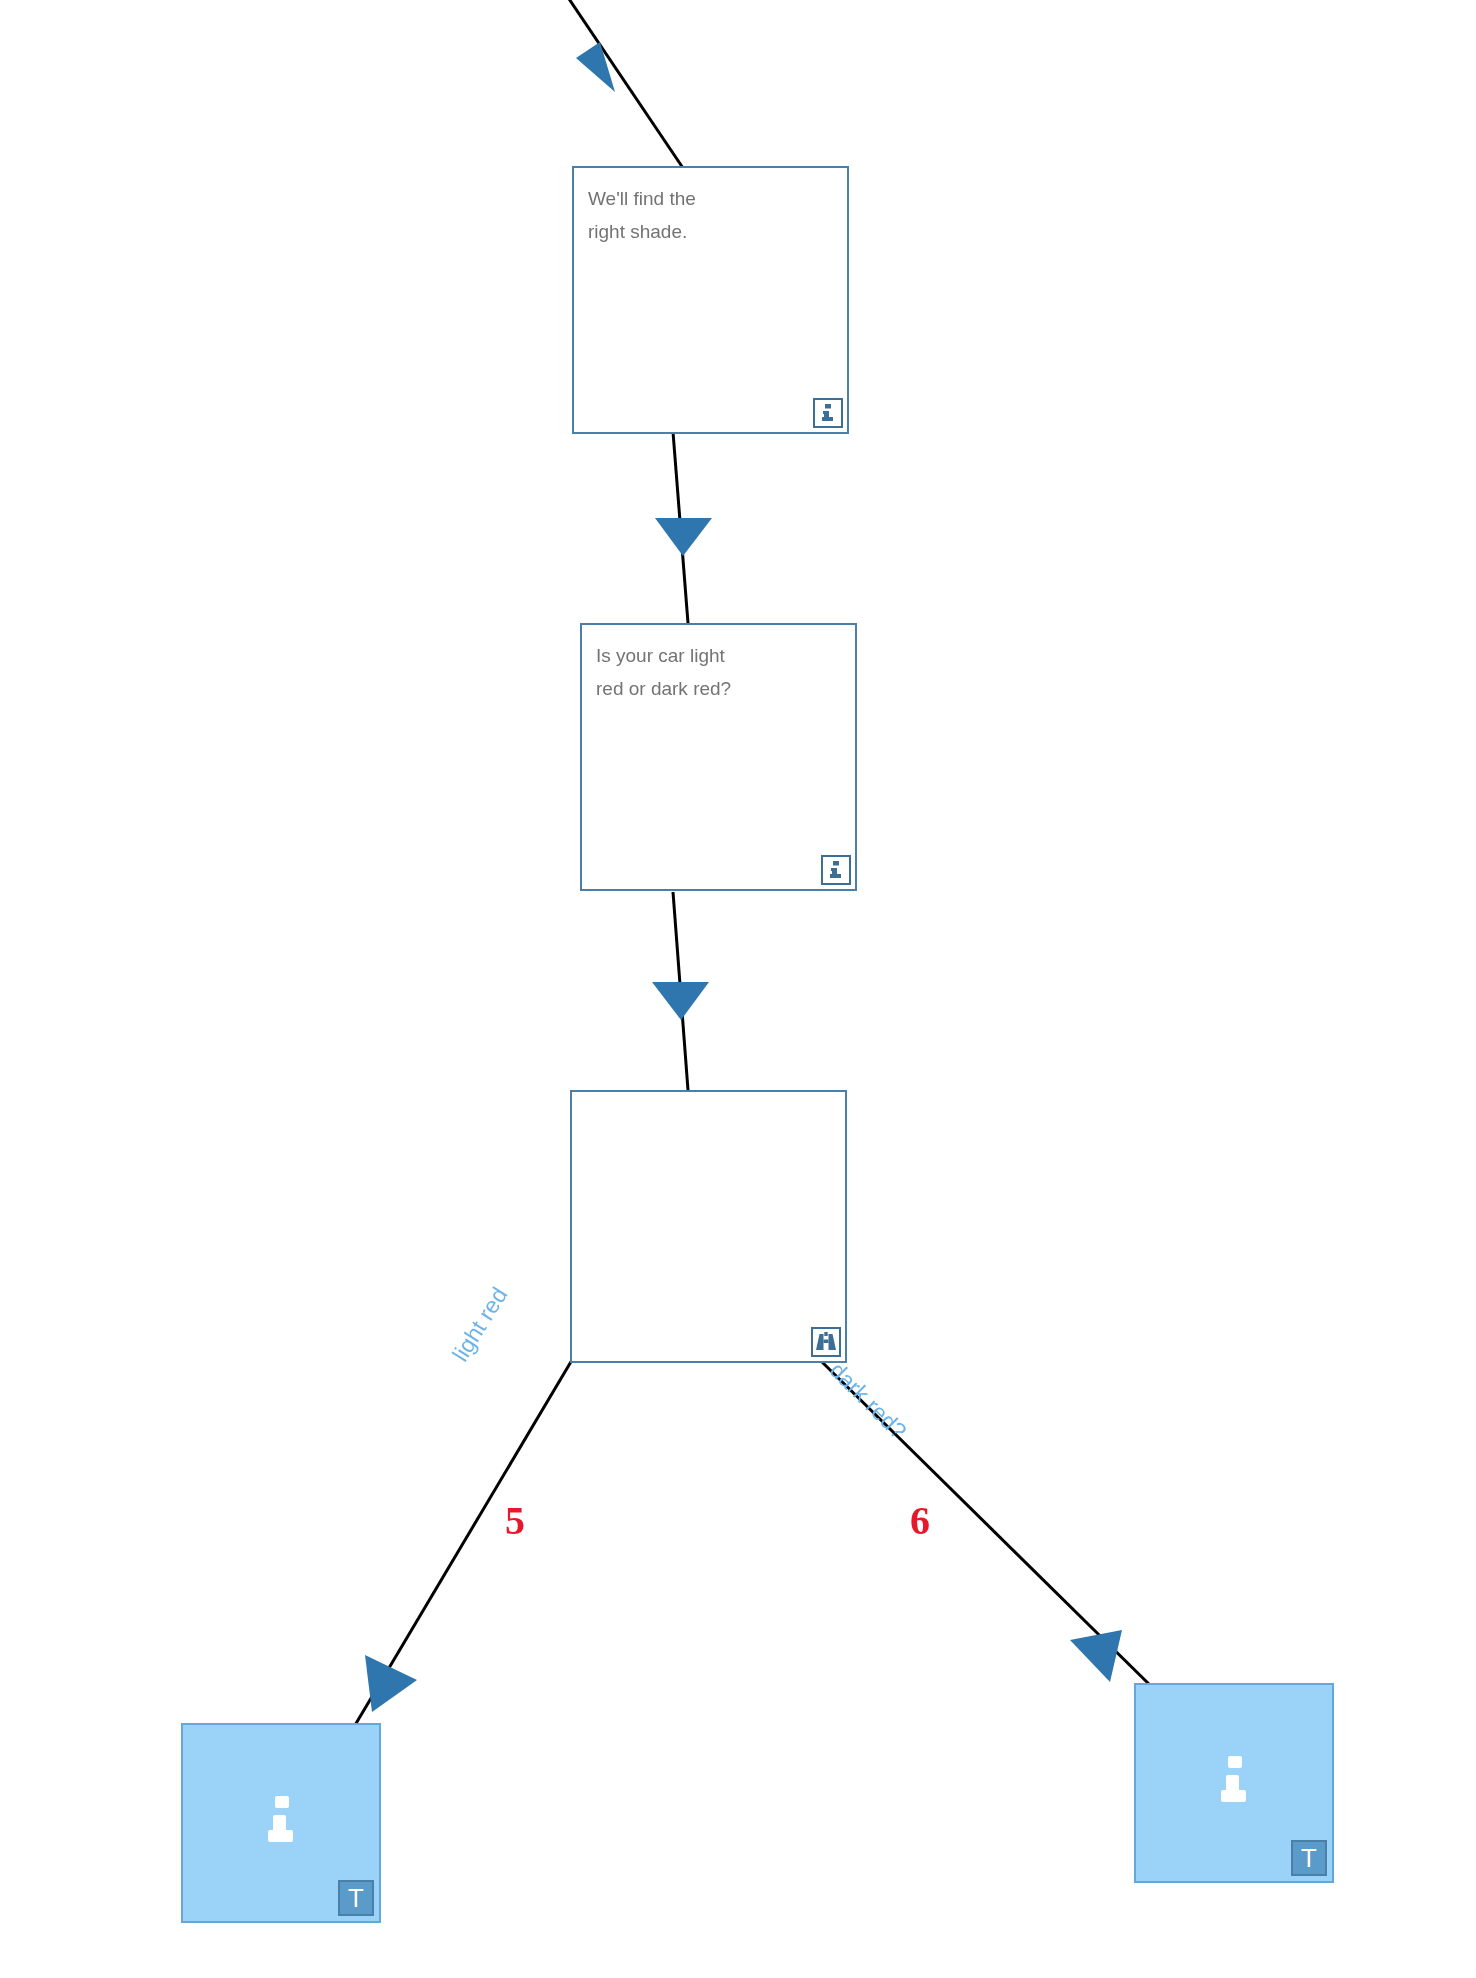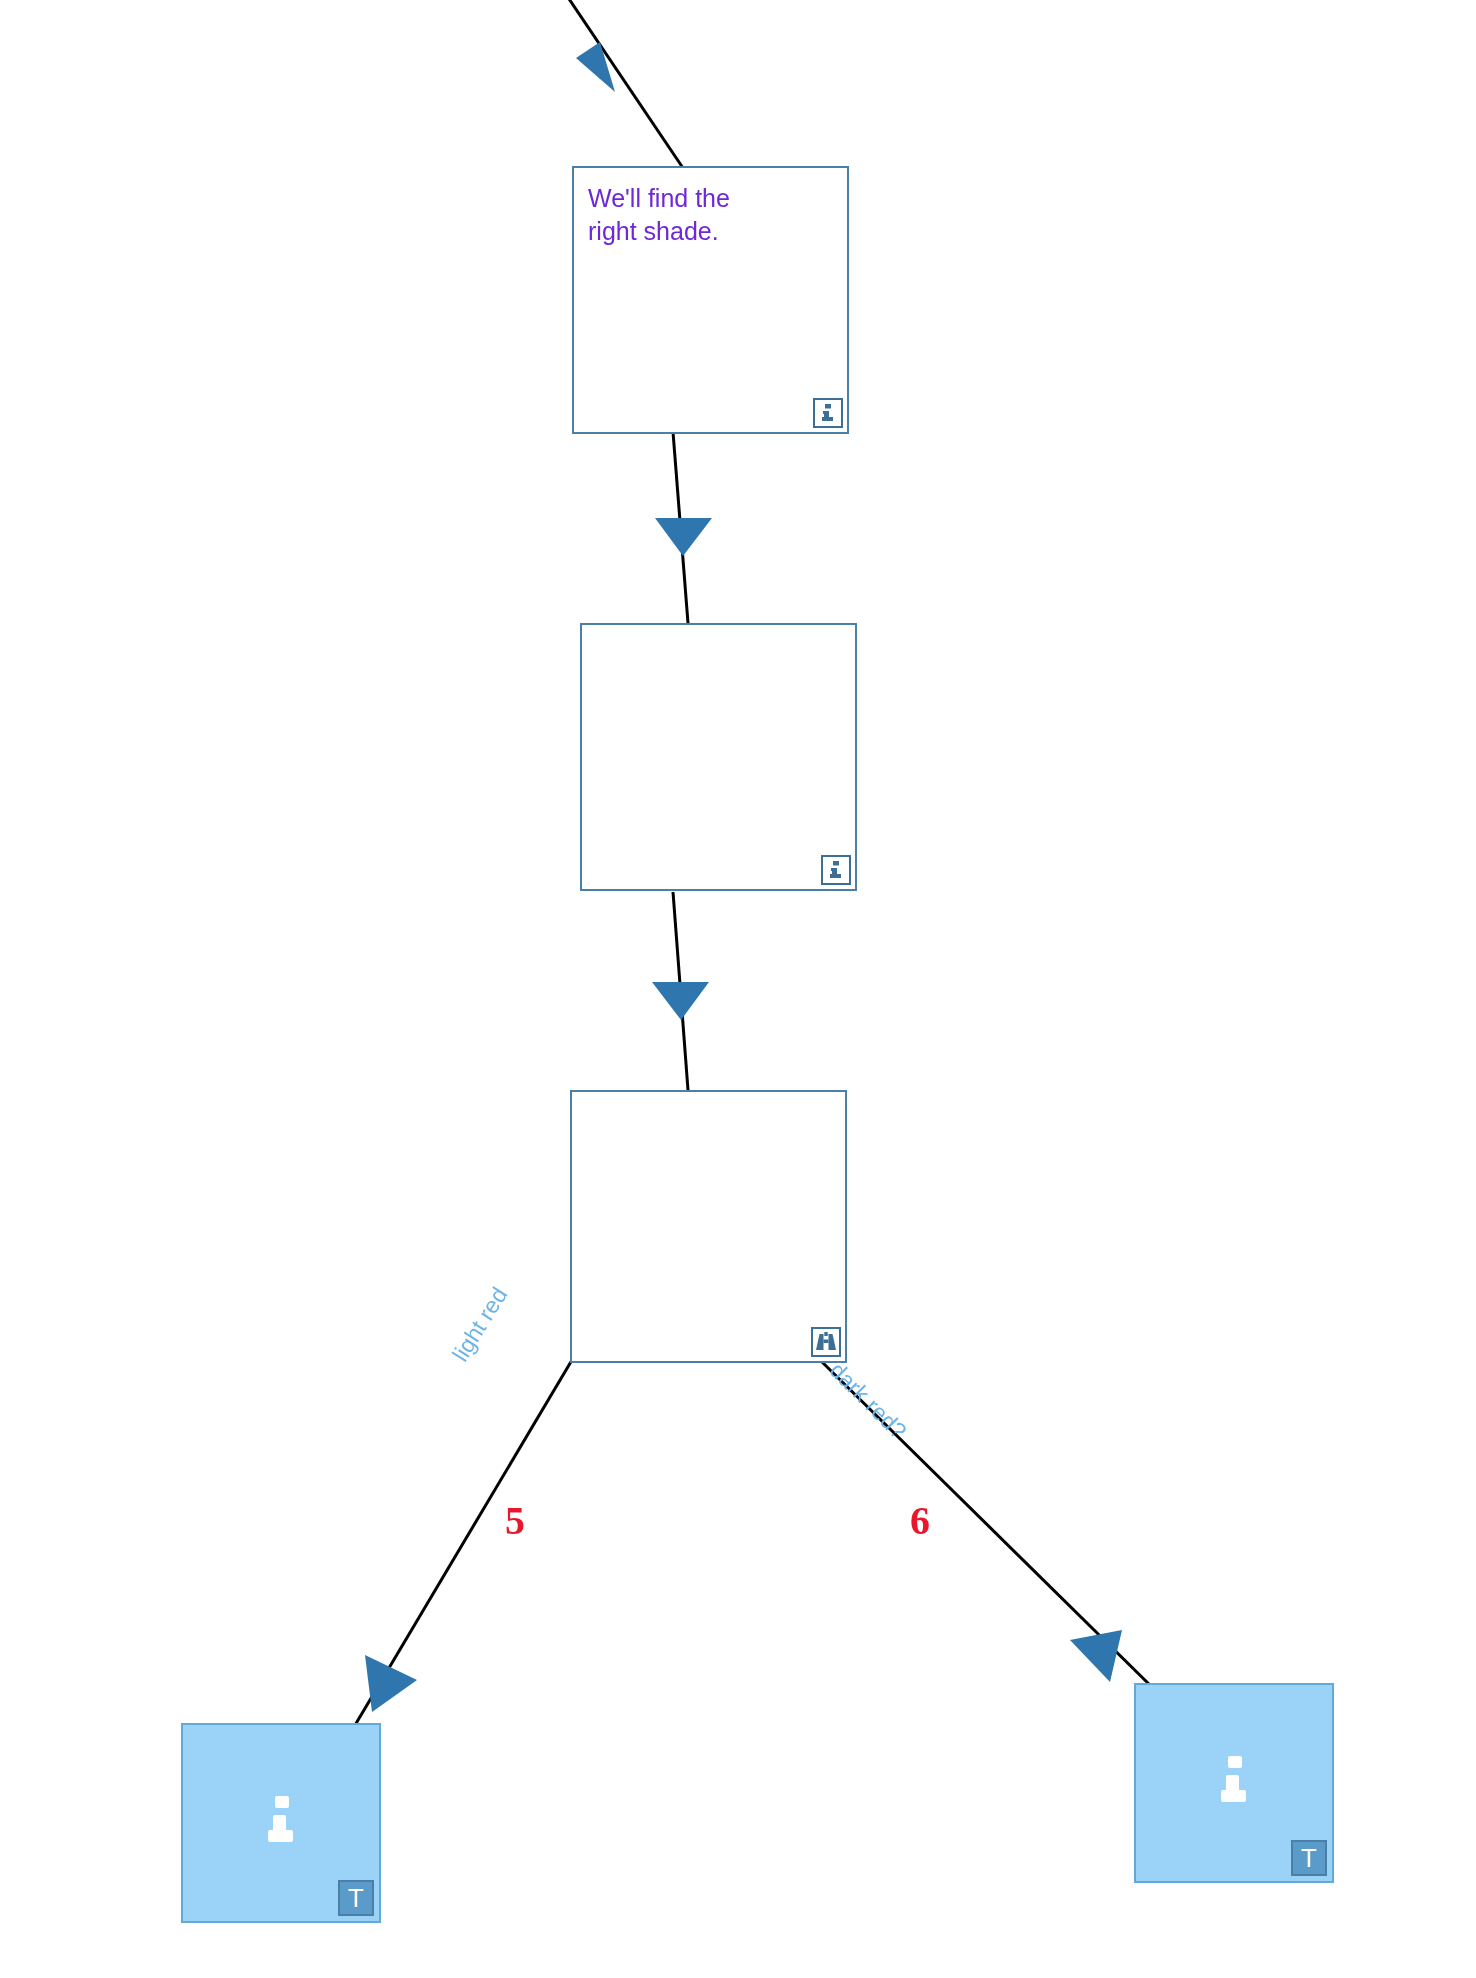--- a/index.html
+++ b/index.html
@@ -31,22 +31,22 @@
   }
   .node-process {
     border: 2px solid #4a7fa8;
     background: #ffffff;
   }
   .node-text {
     position: absolute;
     left: 14px;
     top: 14px;
     right: 10px;
-    color: #6d28d9;
-    font-size: 25px;
+    color: #737373;
+    font-size: 19px;
     line-height: 33px;
     font-family: "Liberation Sans", sans-serif;
     white-space: pre-line;
   }
   .node-badge {
     position: absolute;
     right: 4px;
     bottom: 4px;
     width: 30px;
     height: 30px;
@@ -144,20 +144,22 @@
       <svg width="18" height="20" viewBox="0 0 18 20" xmlns="http://www.w3.org/2000/svg">
         <rect x="6" y="1" width="6" height="4.5" fill="#3d6f96"></rect>
         <rect x="5" y="8" width="5" height="8" fill="#3d6f96"></rect>
         <rect x="3" y="14" width="11" height="4" fill="#3d6f96"></rect>
         <rect x="4" y="8" width="6" height="3" fill="#3d6f96"></rect>
       </svg>
     </div>
   </div>
 
   <div class="node node-process" style="left:580px; top:623px; width:277px; height:268px;">
+    <div class="node-text">Is your car light
+red or dark red?</div>
     <div class="node-badge">
       <svg width="18" height="20" viewBox="0 0 18 20" xmlns="http://www.w3.org/2000/svg">
         <rect x="6" y="1" width="6" height="4.5" fill="#3d6f96"></rect>
         <rect x="5" y="8" width="5" height="8" fill="#3d6f96"></rect>
         <rect x="3" y="14" width="11" height="4" fill="#3d6f96"></rect>
         <rect x="4" y="8" width="6" height="3" fill="#3d6f96"></rect>
       </svg>
     </div>
   </div>
 

